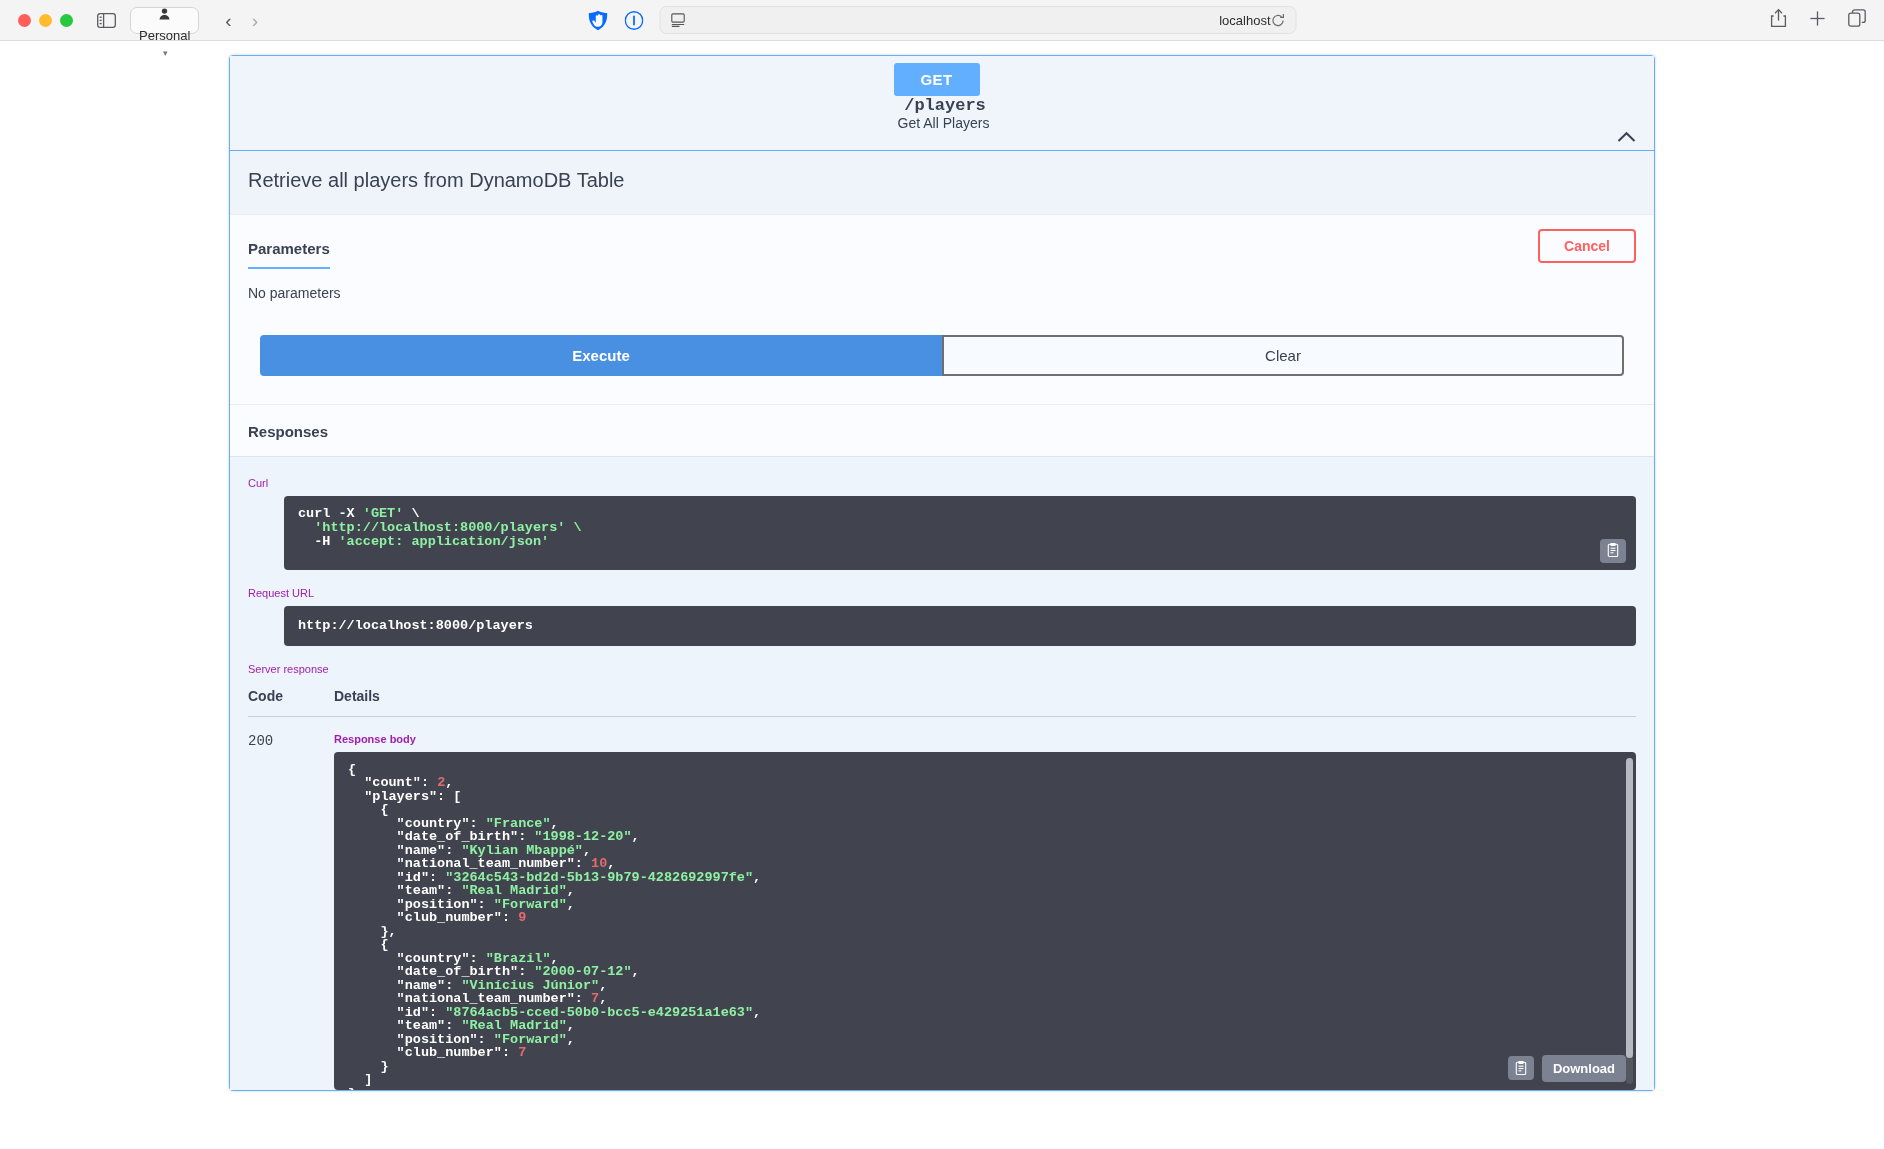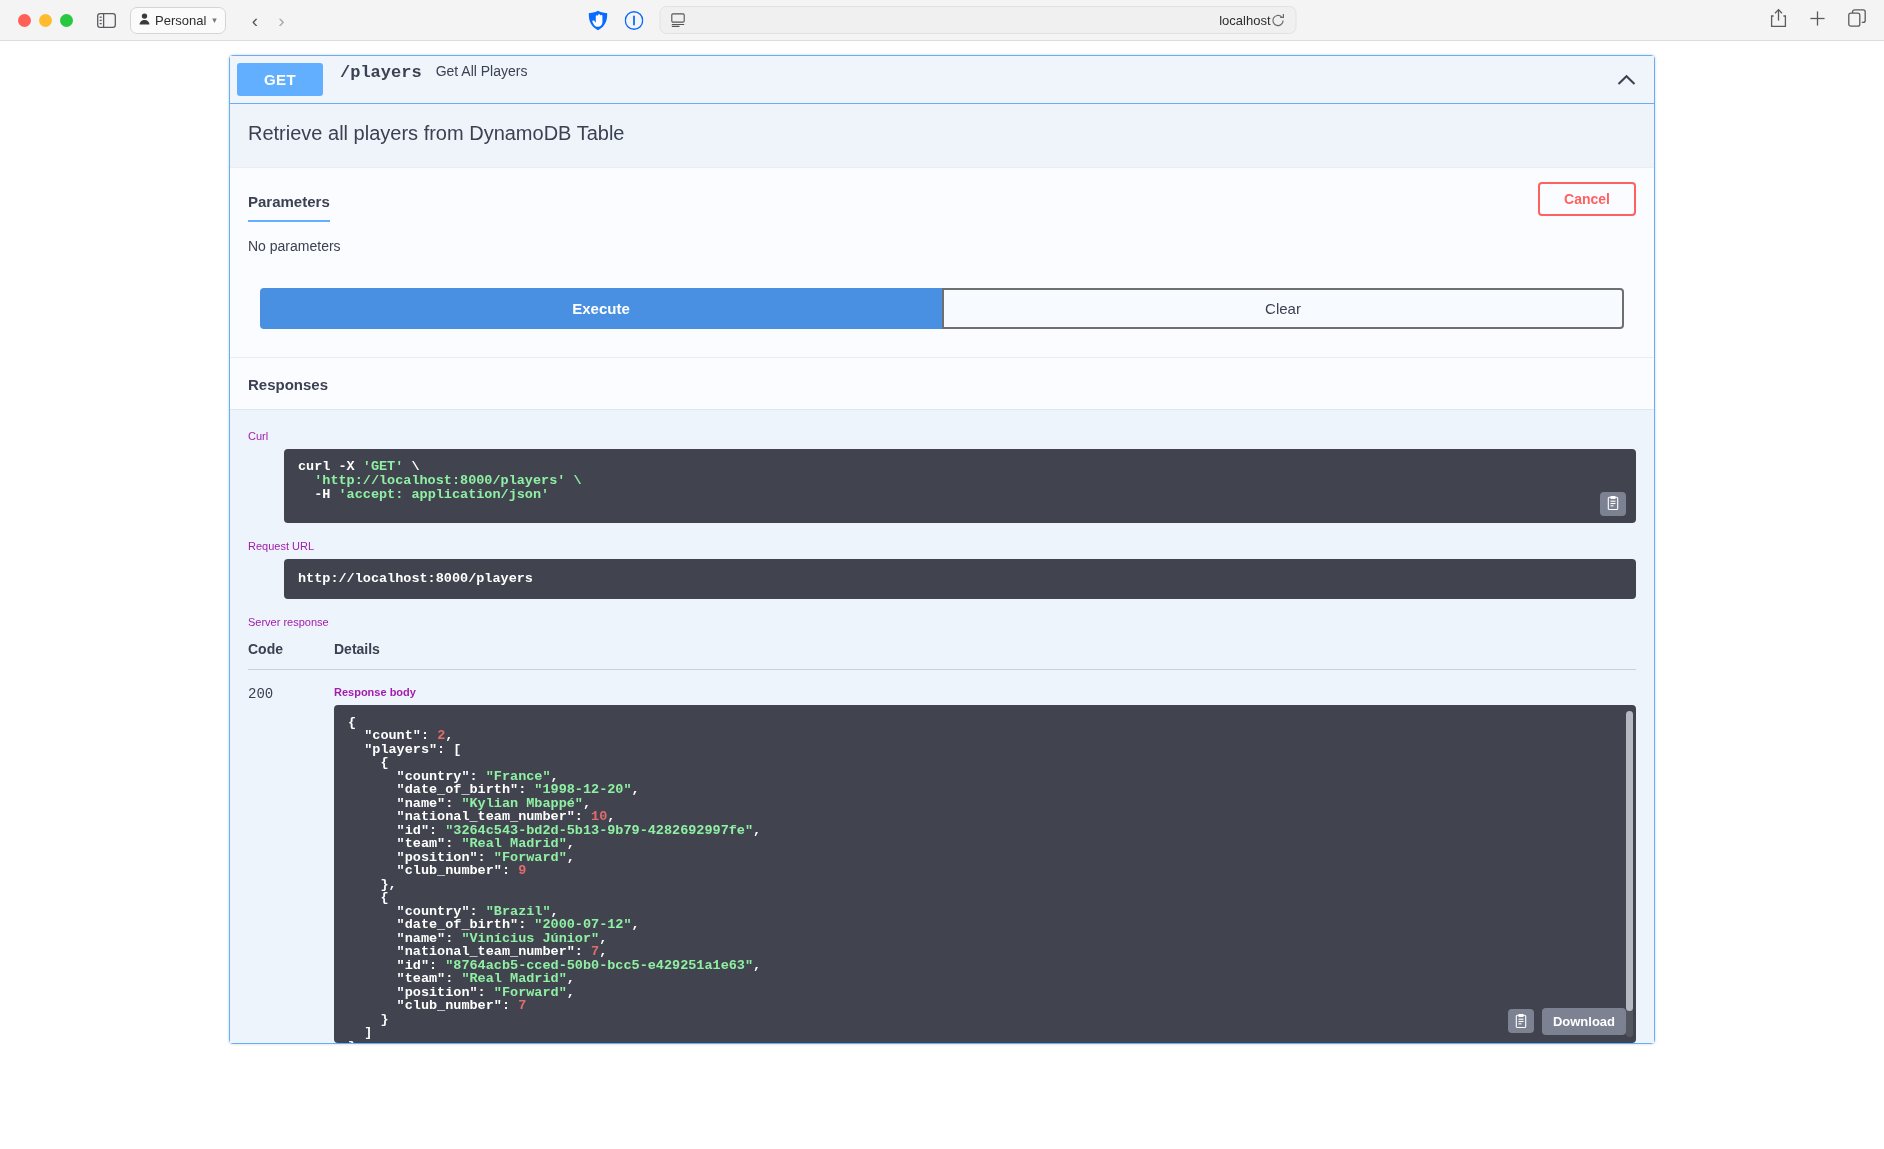--- a/index.html
+++ b/index.html
@@ -35,20 +35,21 @@
   .profile-pill {
     margin-left: 14px;
     height: 27px;
     border: 1px solid #d5d5d5;
     border-radius: 7px;
     background: #fbfbfb;
     display: flex; align-items: center; gap: 5px;
     padding: 0 8px;
     font-size: 13px;
     color: #2e2e2e;
+    flex-direction: column;
   }
   .profile-pill .chev { font-size: 9px; color: #777; margin-left: 1px; }
 
   .nav-arrows { display: flex; gap: 20px; margin-left: 26px; color: #a8a8ac; font-size: 19px; }
   .nav-arrows span { line-height: 1; }
   .nav-arrows .back { color: #55555a; }
 
   .chrome-center {
     position: absolute;
     left: 50%; transform: translateX(-50%);
@@ -91,24 +92,26 @@
     margin: 0 229px 0 229px;
   }
   .opblock {
     border: 1px solid #61affe;
     border-radius: 4px;
     background: #ebf3fb;
     box-shadow: 0 0 3px rgba(0,0,0,.19);
   }
   .opblock-summary {
     display: flex;
+    align-items: center;
     padding: 7px 18px 7px 7px;
     background: #eff5fb;
     border-bottom: 1px solid #61affe;
     cursor: pointer;
+    flex-direction: column;
   }
   .method-badge {
     background: #61affe;
     color: #fff;
     font-size: 15px;
     font-weight: bold;
     letter-spacing: .4px;
     text-align: center;
     min-width: 86px;
     padding: 8px 0;

